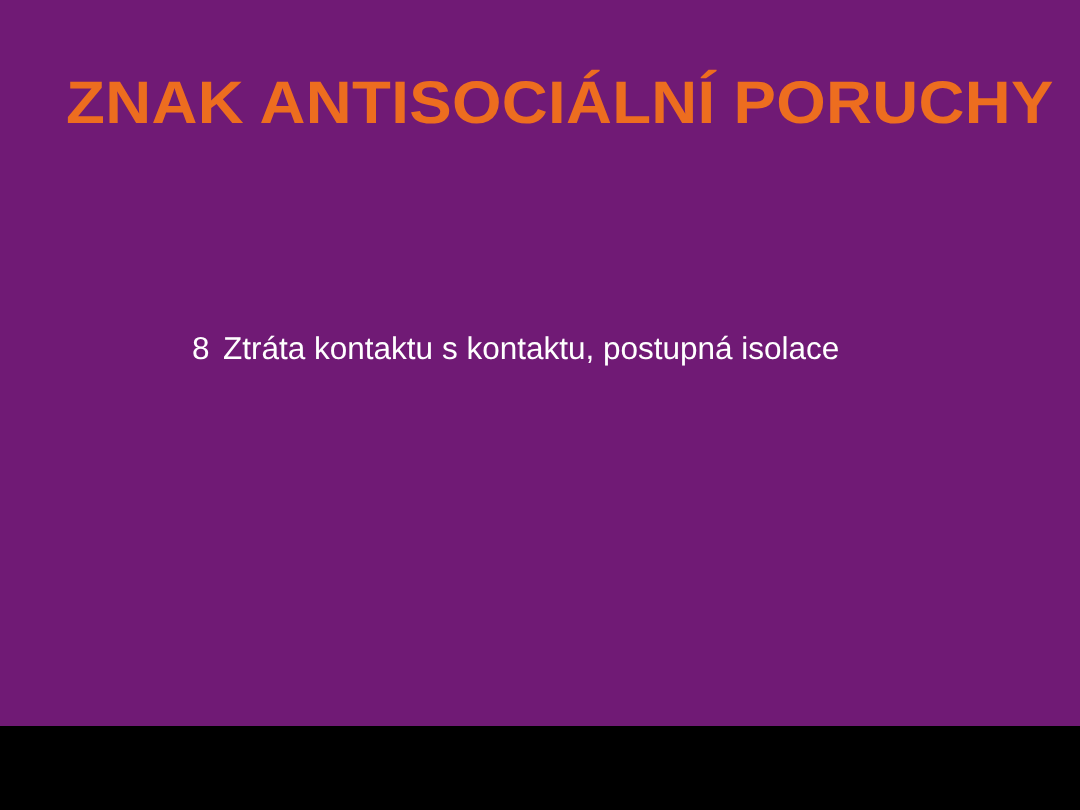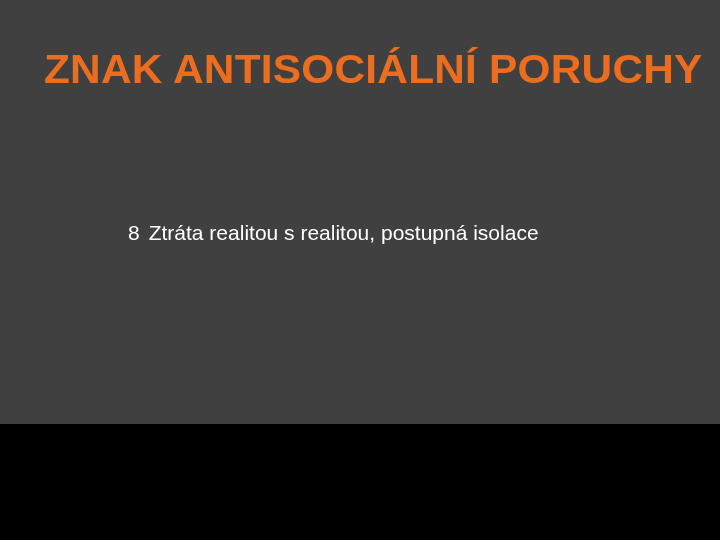--- a/index.html
+++ b/index.html
@@ -6,22 +6,22 @@
     margin: 0;
     padding: 0;
     background: #000000;
   }
   body {
     font-family: "Liberation Sans", sans-serif;
   }
   #slide {
     position: relative;
     width: 720px;
-    height: 424px;
-    background: #404040;
+    height: 484px;
+    background: #701a75;
     overflow: hidden;
   }
   #slide-title {
     position: absolute;
     left: 44px;
     top: 46px;
     width: 636px;
     font-size: 40px;
     font-weight: bold;
     line-height: 1.18;
@@ -62,18 +62,18 @@
 <body>
 
 <div id="slide">
 
   <div id="slide-title">ZNAK ANTISOCIÁLNÍ PORUCHY</div>
 
   <div id="slide-body">
 
     <div class="bullet-row">
       <span class="bullet-marker">8</span>
-      <span class="bullet-text">Ztráta realitou s realitou, postupná isolace</span>
+      <span class="bullet-text">Ztráta kontaktu s kontaktu, postupná isolace</span>
     </div>
 
   </div>
 
 </div>
 
 </body></html>

